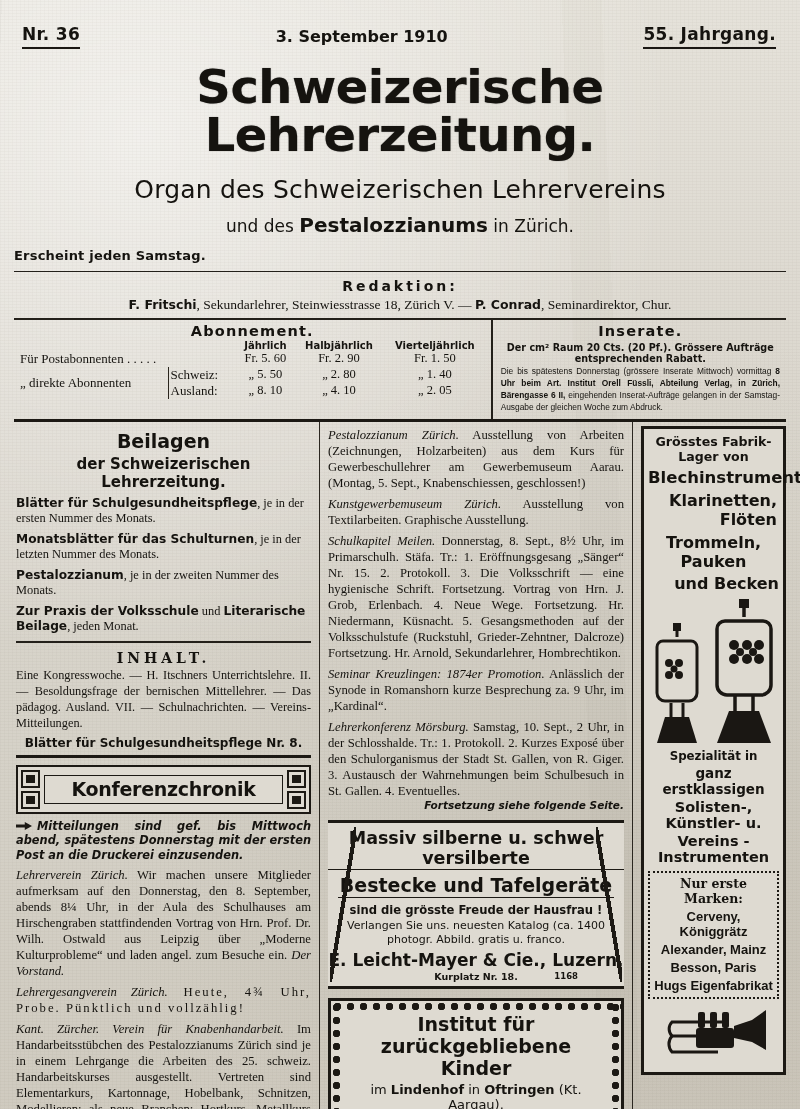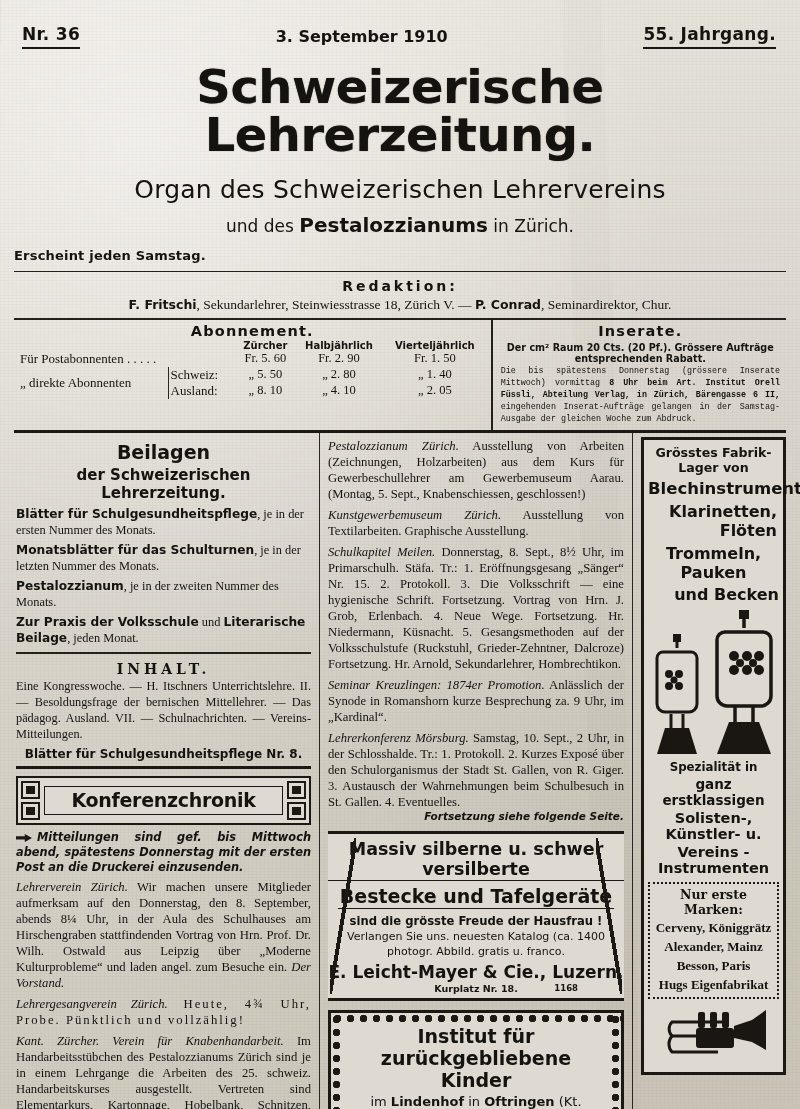--- a/index.html
+++ b/index.html
@@ -97,21 +97,21 @@
   }
   table.abotab{width:100%;border-collapse:collapse;font-size:12.5px;margin-top:1px;}
   table.abotab th{
     font-family:"DejaVu Sans", sans-serif;font-size:10px;font-weight:bold;text-align:center;padding:0;
   }
   table.abotab td{padding:0 2px;white-space:nowrap;}
   table.abotab td.num{text-align:center;font-size:12.5px;}
   table.abotab td.lab{font-size:13px;}
   .brace{border-left:1px solid #2a251d;padding-left:4px;}
   .ins .l1{text-align:center;font-family:"DejaVu Sans", sans-serif;font-weight:bold;font-size:9.6px;margin-top:3px;}
-  .ins .l2{text-align:justify;font-family:Liberation Mono, monospace;font-size:8.4px;line-height:1.42;margin-top:2px;}
+  .ins .l2{text-align:justify;font-family:Liberation Sans, sans-serif;font-size:8.4px;line-height:1.42;margin-top:2px;}
   .ins .l2 b{font-weight:bold;}
 
   
   .cols{display:flex;align-items:stretch;}
   .col-l{width:305px;box-sizing:border-box;padding:2px 8px 0 2px;}
   .col-m{width:313px;box-sizing:border-box;padding:2px 8px 0 8px;border-left:1px solid #2b2720;}
   .col-r{width:154px;box-sizing:border-box;padding:2px 0 0 8px;border-left:1px solid #2b2720;}
 
   
   .beil-h1{text-align:center;font-family:"DejaVu Sans", sans-serif;font-weight:bold;font-size:19px;margin-top:6px;}
@@ -182,21 +182,21 @@
   .hug .r3{font-family:"DejaVu Sans", sans-serif;font-weight:bold;font-size:16px;margin-top:4px;text-align:right;padding-right:2px;}
   .hug .r4{font-family:"DejaVu Sans", sans-serif;font-weight:bold;font-size:16px;margin-top:4px;}
   .hug .r5{font-family:"DejaVu Sans", sans-serif;font-weight:bold;font-size:16px;margin-top:3px;text-align:right;padding-left:4px;}
   .horns{height:150px;display:flex;align-items:flex-end;justify-content:center;gap:4px;margin:4px 0 2px;}
   .hug .s1{font-family:"DejaVu Sans", sans-serif;font-weight:bold;font-size:11.8px;margin-top:1px;}
   .hug .s2{font-family:"DejaVu Sans", sans-serif;font-weight:bold;font-size:13.5px;margin-top:2px;}
   .hug .s3{font-family:"DejaVu Sans", sans-serif;font-weight:bold;font-size:14.5px;margin-top:2px;}
   .hug .s4{font-family:"DejaVu Sans", sans-serif;font-weight:bold;font-size:14.5px;margin-top:2px;}
   .marken{border:2px dotted #1c1914;margin-top:6px;padding:3px 2px 4px;}
   .marken .m0{font-family:"DejaVu Serif", serif;font-weight:bold;font-size:12.5px;}
-  .marken .m{font-family:Liberation Serif, serif;font-weight:bold;font-size:13px;margin-top:3px;}
+  .marken .m{font-family:Liberation Sans, sans-serif;font-weight:bold;font-size:13px;margin-top:3px;}
   .trum{height:62px;display:flex;align-items:center;justify-content:center;margin-top:6px;}
 </style>
 </head>
 <body>
 
 <div class="page">
   <div class="grain"></div>
   <div class="bleed"></div>
 
   <div class="content">
@@ -220,21 +220,21 @@
     </div>
 
     <div class="abo-wrap">
       <div class="abo">
         <h4>Abonnement.</h4>
         <table class="abotab">
           <tbody>
               <tr>
             <th></th>
             <th></th>
-            <th>Zürcher</th>
+            <th>Jährlich</th>
             <th>Halbjährlich</th>
             <th>Vierteljährlich</th>
           </tr>
           <tr>
             <td class="lab" colspan="2">Für Postabonnenten  .   .   .   .   .</td>
             <td class="num">Fr. 5. 60</td>
             <td class="num">Fr. 2. 90</td>
             <td class="num">Fr. 1. 50</td>
           </tr>
           <tr>

